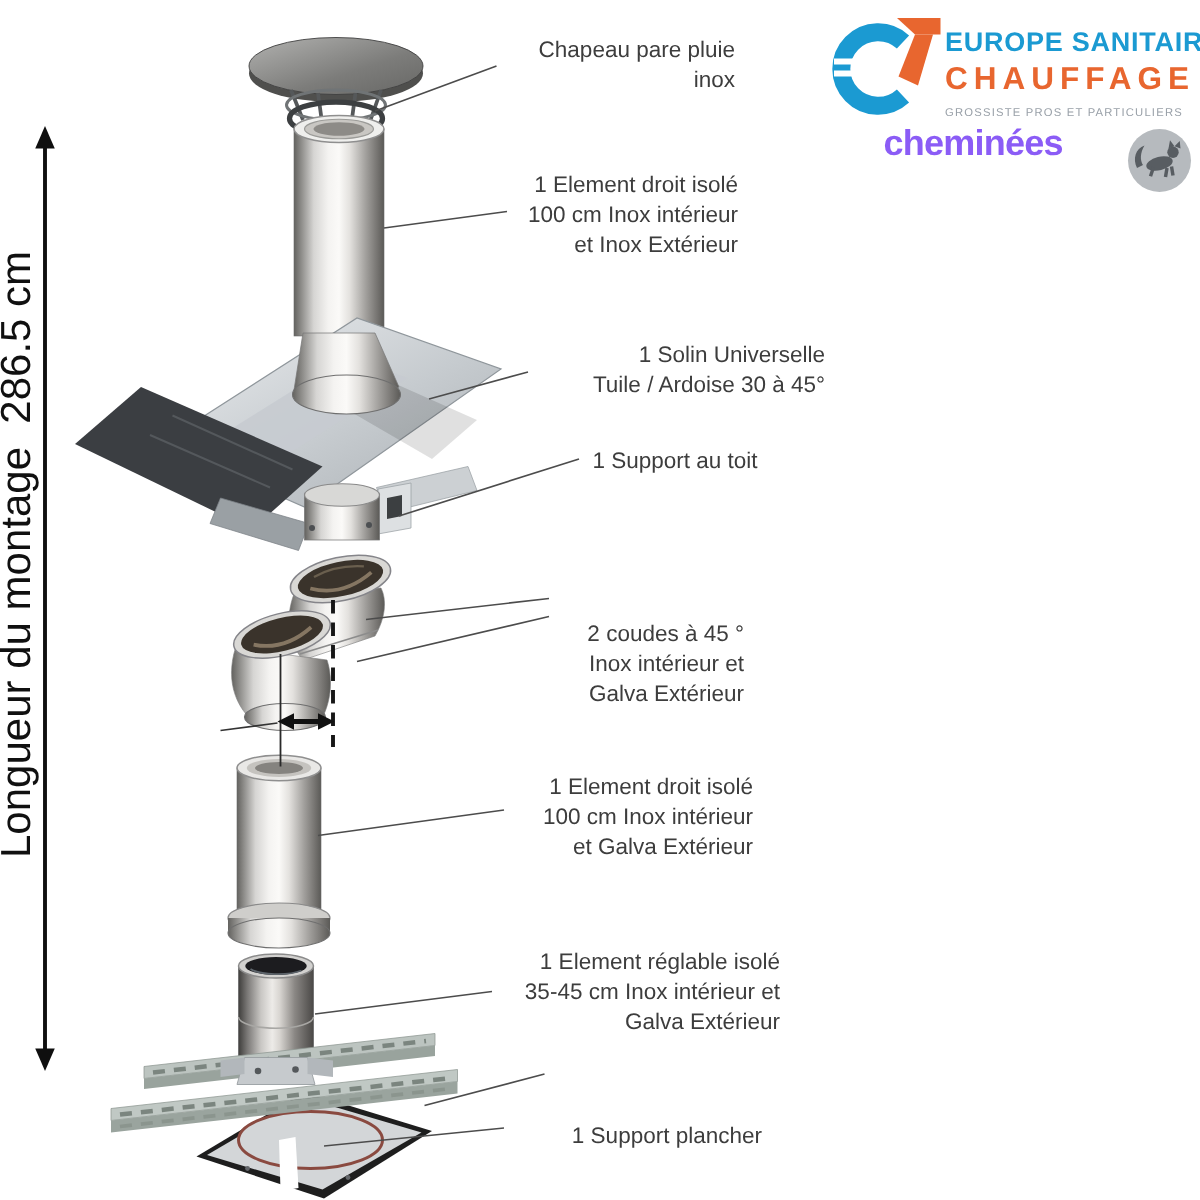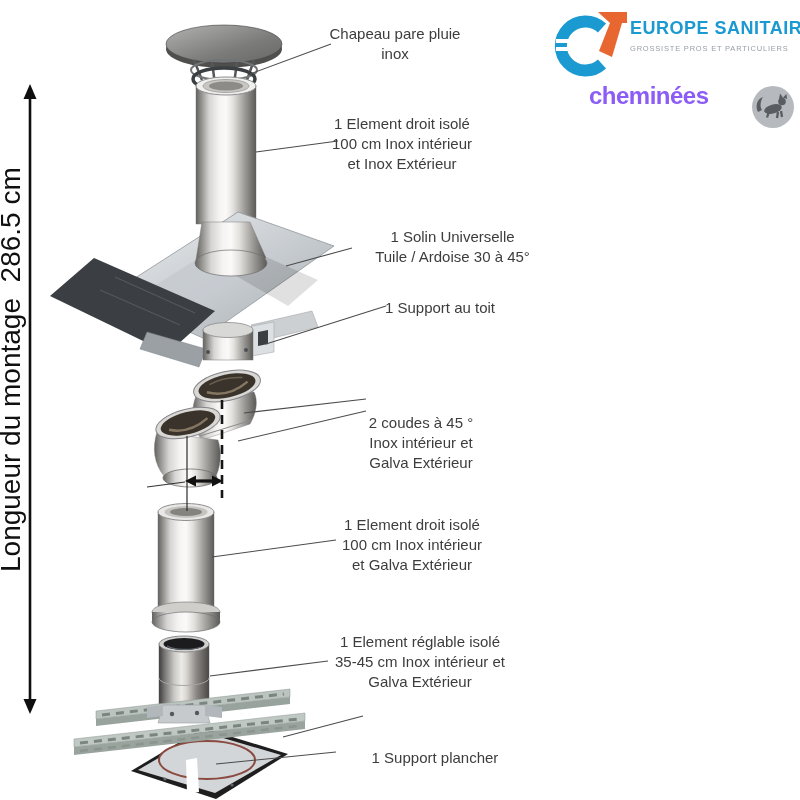--- a/index.html
+++ b/index.html
@@ -3,21 +3,21 @@
 <meta charset="utf-8">
 <style>
   html,body{margin:0;padding:0;background:#ffffff;}
   #stage{
     position:relative;width:800px;height:800px;background:#ffffff;overflow:hidden;
     font-family:"Liberation Sans",sans-serif;
   }
   #art{position:absolute;left:0;top:0;}
   .lbl{
     position:absolute;color:#3d3d3d;font-size:15px;line-height:20px;
-    text-align:center;white-space:pre-line;
+    text-align:right;white-space:pre-line;
   }
   .vtitle{
     position:absolute;left:-186px;top:353px;width:400px;height:38px;
     transform:rotate(-90deg);transform-origin:center;
     font-size:28px;color:#101010;text-align:center;white-space:pre;
   }
   
   .retailer{position:absolute;left:630px;top:18px;width:160px;}
   .retailer .l1{color:#1b9ad2;font-weight:bold;font-size:18px;letter-spacing:.5px;white-space:nowrap;}
   .retailer .l2{color:#e8662f;font-weight:bold;font-size:21px;letter-spacing:4px;margin-top:2px;white-space:nowrap;}
@@ -232,18 +232,19 @@
   <div class="lbl" style="left:322px;top:515px;width:180px;">1 Element droit isolé
 100 cm Inox intérieur
 et Galva Extérieur</div>
   <div class="lbl" style="left:320px;top:632px;width:200px;">1 Element réglable isolé
 35-45 cm Inox intérieur et
 Galva Extérieur</div>
   <div class="lbl" style="left:362px;top:708px;width:146px;margin-top:40px;">1 Support plancher</div>
 
   <div class="retailer">
     <div class="l1">EUROPE SANITAIRE</div>
+    <div class="l2">CHAUFFAGE</div>
     <div class="l3">GROSSISTE PROS ET PARTICULIERS</div>
   </div>
 
   <div class="brand-sub">cheminées</div>
 
 </div>
 
 </body></html>

